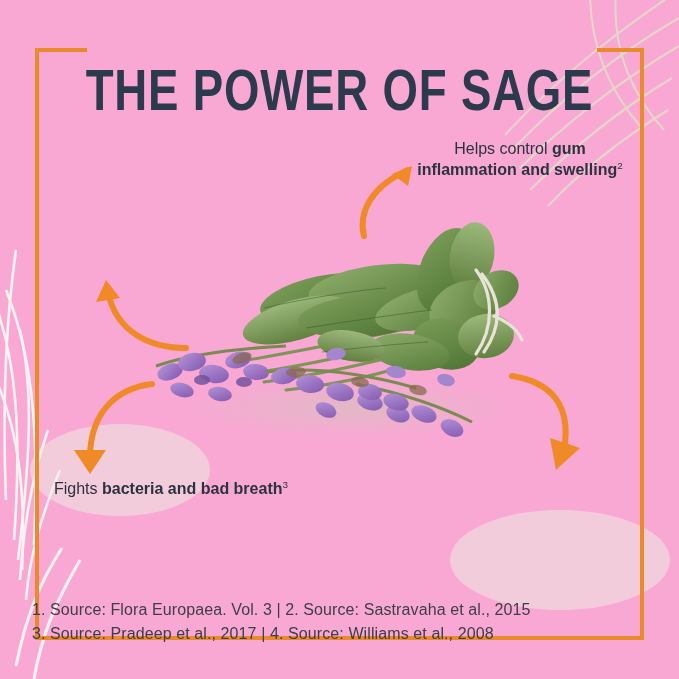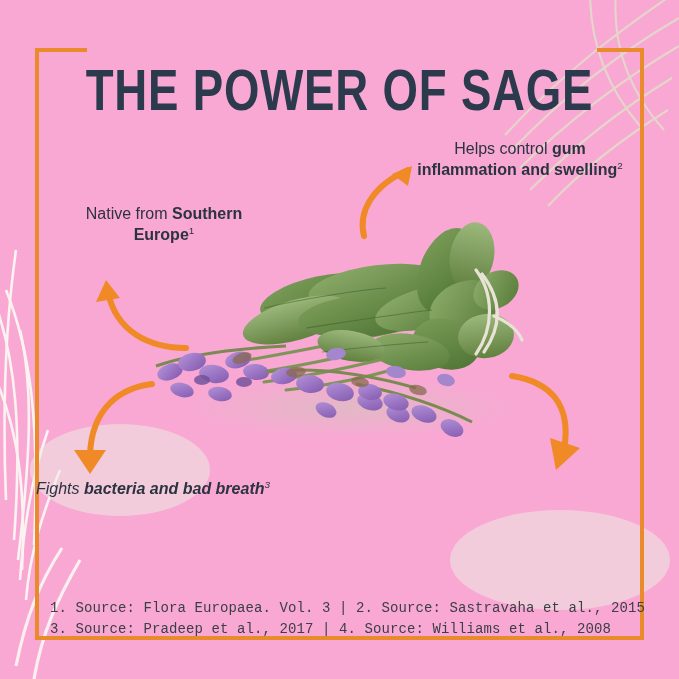--- a/index.html
+++ b/index.html
@@ -70,39 +70,39 @@
     font-size:16px;
     line-height:1.33;
     text-align:center;
     font-weight:400;
   }
   .callout b{font-weight:700;}
   .callout sup{font-size:0.62em;font-weight:400;vertical-align:super;}
 
   #callout-gum{left:404px;top:138px;width:232px;}
   #callout-native{left:58px;top:203px;width:212px;}
-  #callout-bacteria{left:28px;top:478px;width:250px;font-style:italic;}
+  #callout-bacteria{left:46px;top:478px;width:250px;}
   #callout-ecosystem{left:358px;top:463px;width:272px;}
 
   
   .arrow{position:absolute;pointer-events:none;}
   #arrow-gum{left:352px;top:160px;width:76px;height:80px;}
   #arrow-native{left:94px;top:274px;width:96px;height:90px;}
   #arrow-bacteria{left:56px;top:378px;width:100px;height:104px;}
   #arrow-ecosystem{left:506px;top:372px;width:100px;height:104px;}
 
   
   #footnotes{
     position:absolute;
-    left:50px;top:598px;
+    left:32px;top:598px;
     color:#3b3f46;
-    font-size:14px;
+    font-size:16px;
     line-height:1.52;
     letter-spacing:0.1px;
-    font-family:Liberation Mono, monospace;
+    font-family:Liberation Sans, sans-serif;
     white-space:nowrap;
   }
   #footnotes div{margin:0;}
 </style>
 </head>
 <body>
 
 <div id="canvas">
 
   <svg class="bg-deco" width="679" height="679" viewBox="0 0 679 679">
@@ -262,23 +262,20 @@
       <ellipse cx="150" cy="160" rx="10" ry="5" transform="rotate(-6 150 160)"></ellipse>
       <ellipse cx="214" cy="170" rx="9" ry="5" transform="rotate(10 214 170)"></ellipse>
       <ellipse cx="272" cy="178" rx="9" ry="5" transform="rotate(14 272 178)"></ellipse>
     </g>
   </svg>
 
   <div class="callout" id="callout-gum">
     <span>Helps control </span><b>gum inflammation and swelling</b><sup>2</sup>
   </div>
 
-  <div class="callout" id="callout-native">
-    <span>Native from </span><b>Southern Europe</b><sup>1</sup>
-  </div>
 
   <div class="callout" id="callout-bacteria">
     <span>Fights </span><b>bacteria and bad breath</b><sup>3</sup>
   </div>
 
 
   <svg class="arrow" id="arrow-gum" width="76" height="80" viewBox="0 0 76 80">
     <path d="M12 76 C 6 52, 20 26, 56 10" stroke="#ef8a26" stroke-width="6" fill="none" stroke-linecap="round"></path>
     <path d="M60 6 L 40 14 L 56 26 Z" fill="#ef8a26"></path>
   </svg>

